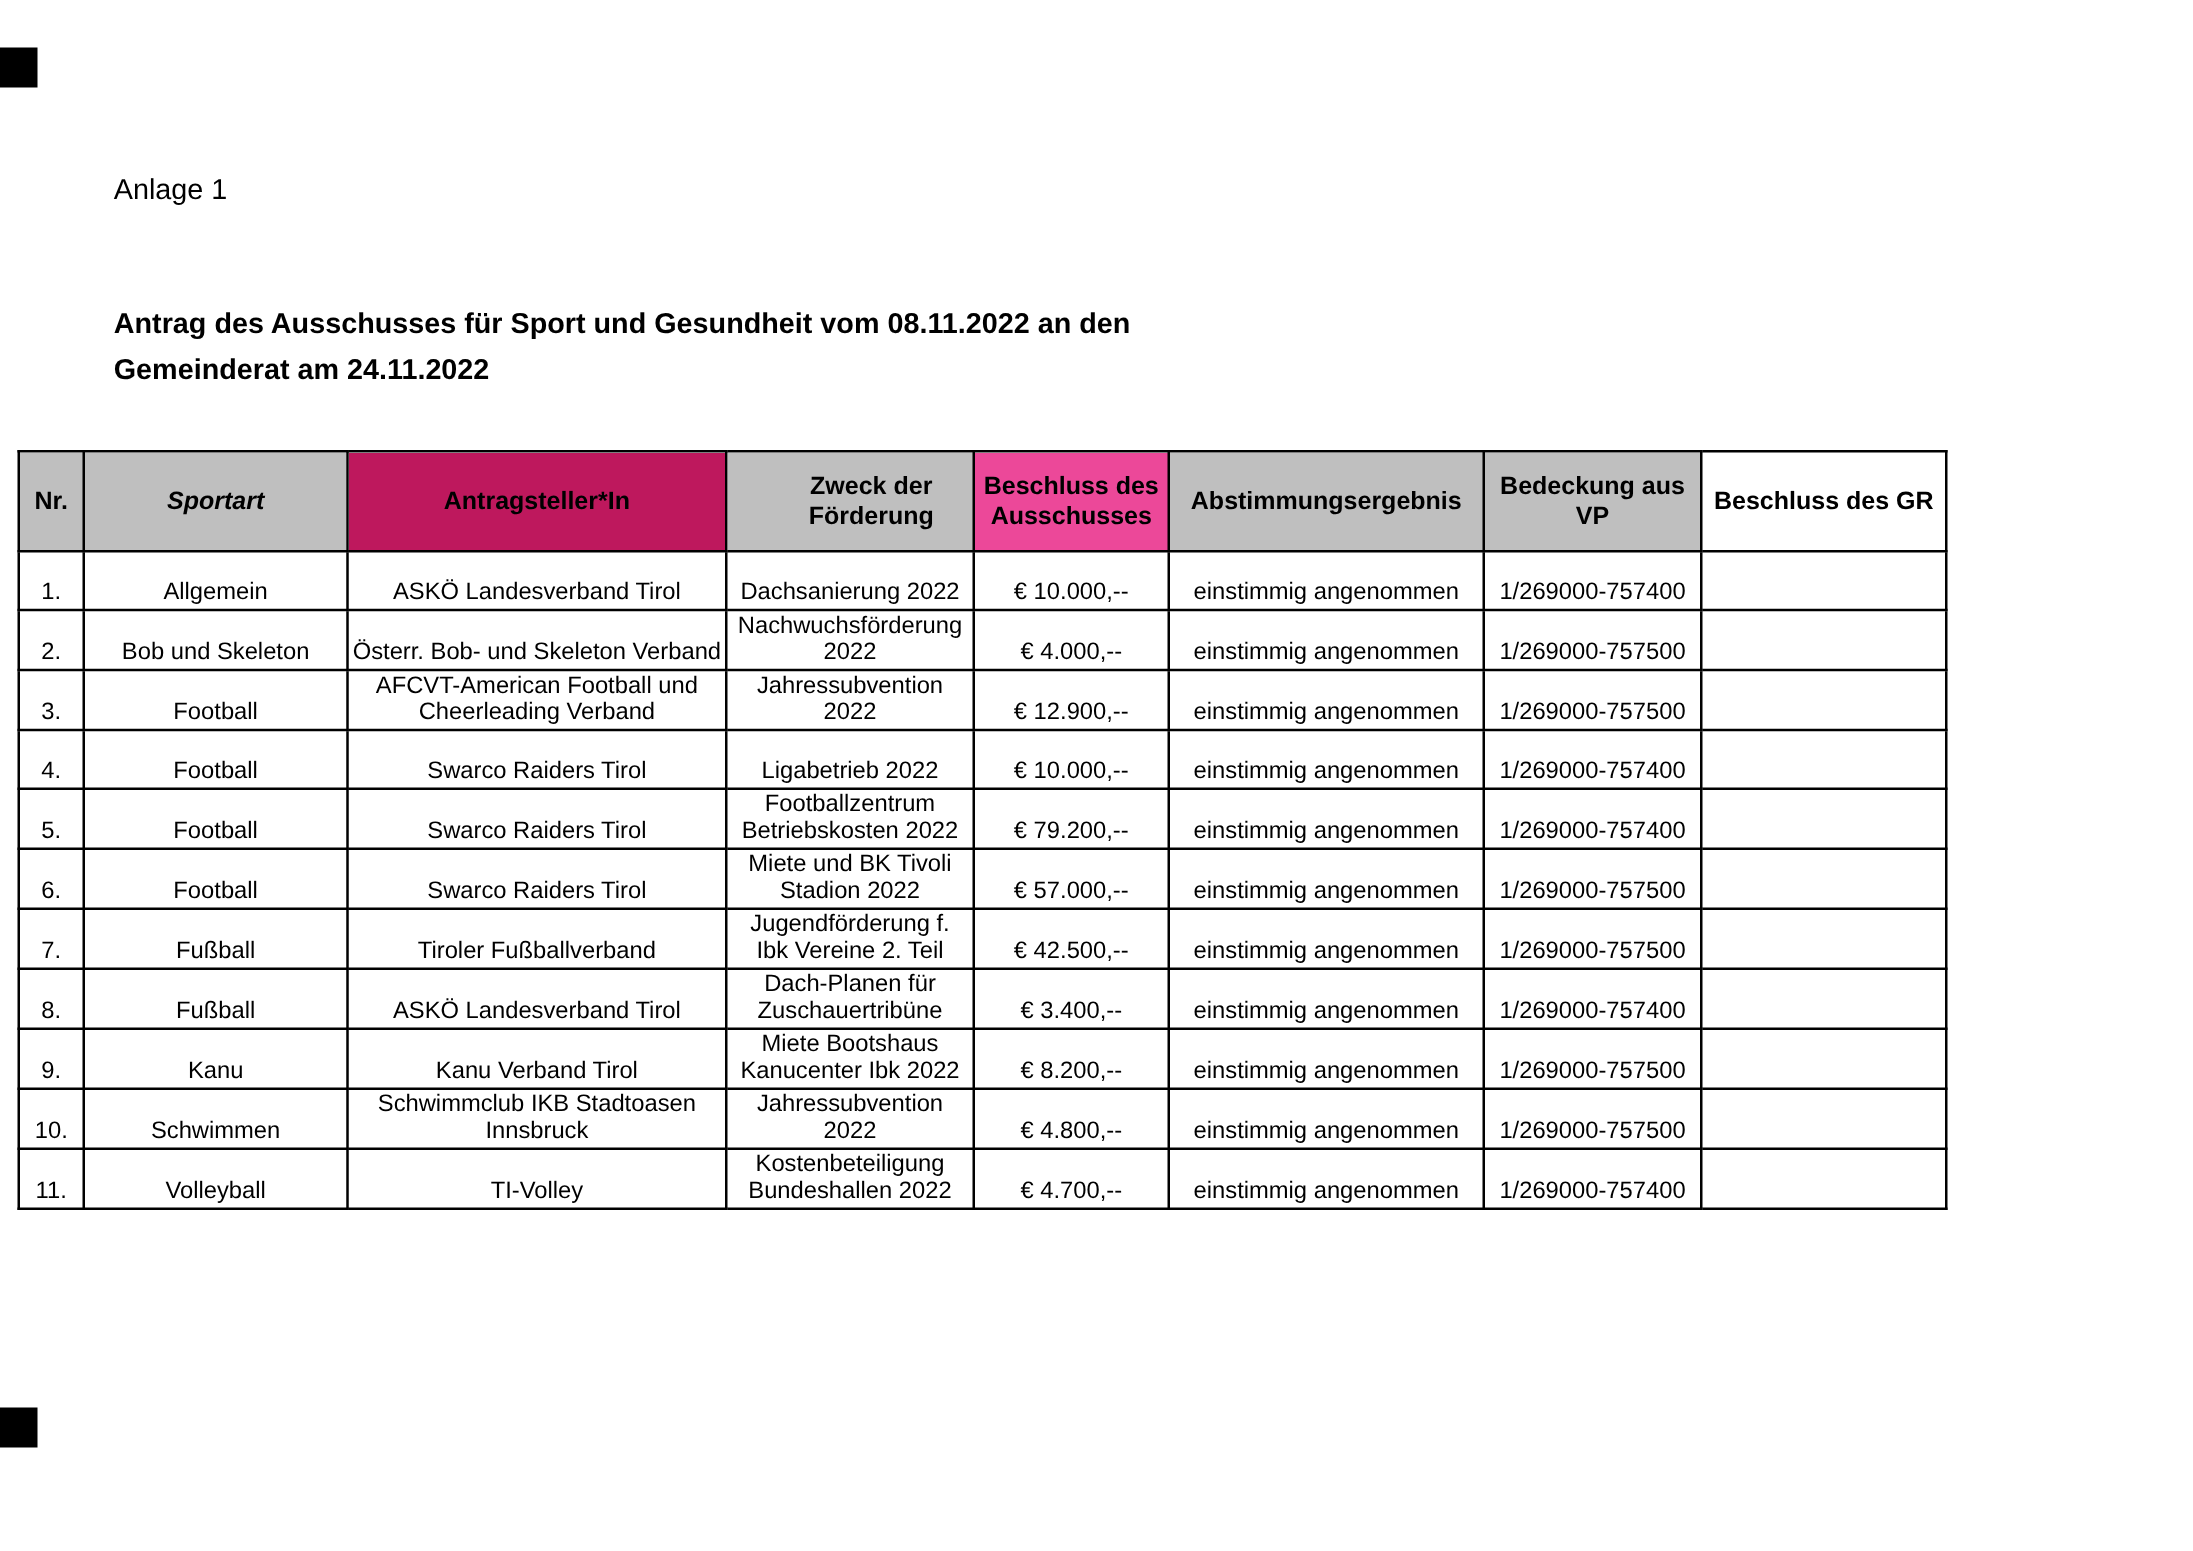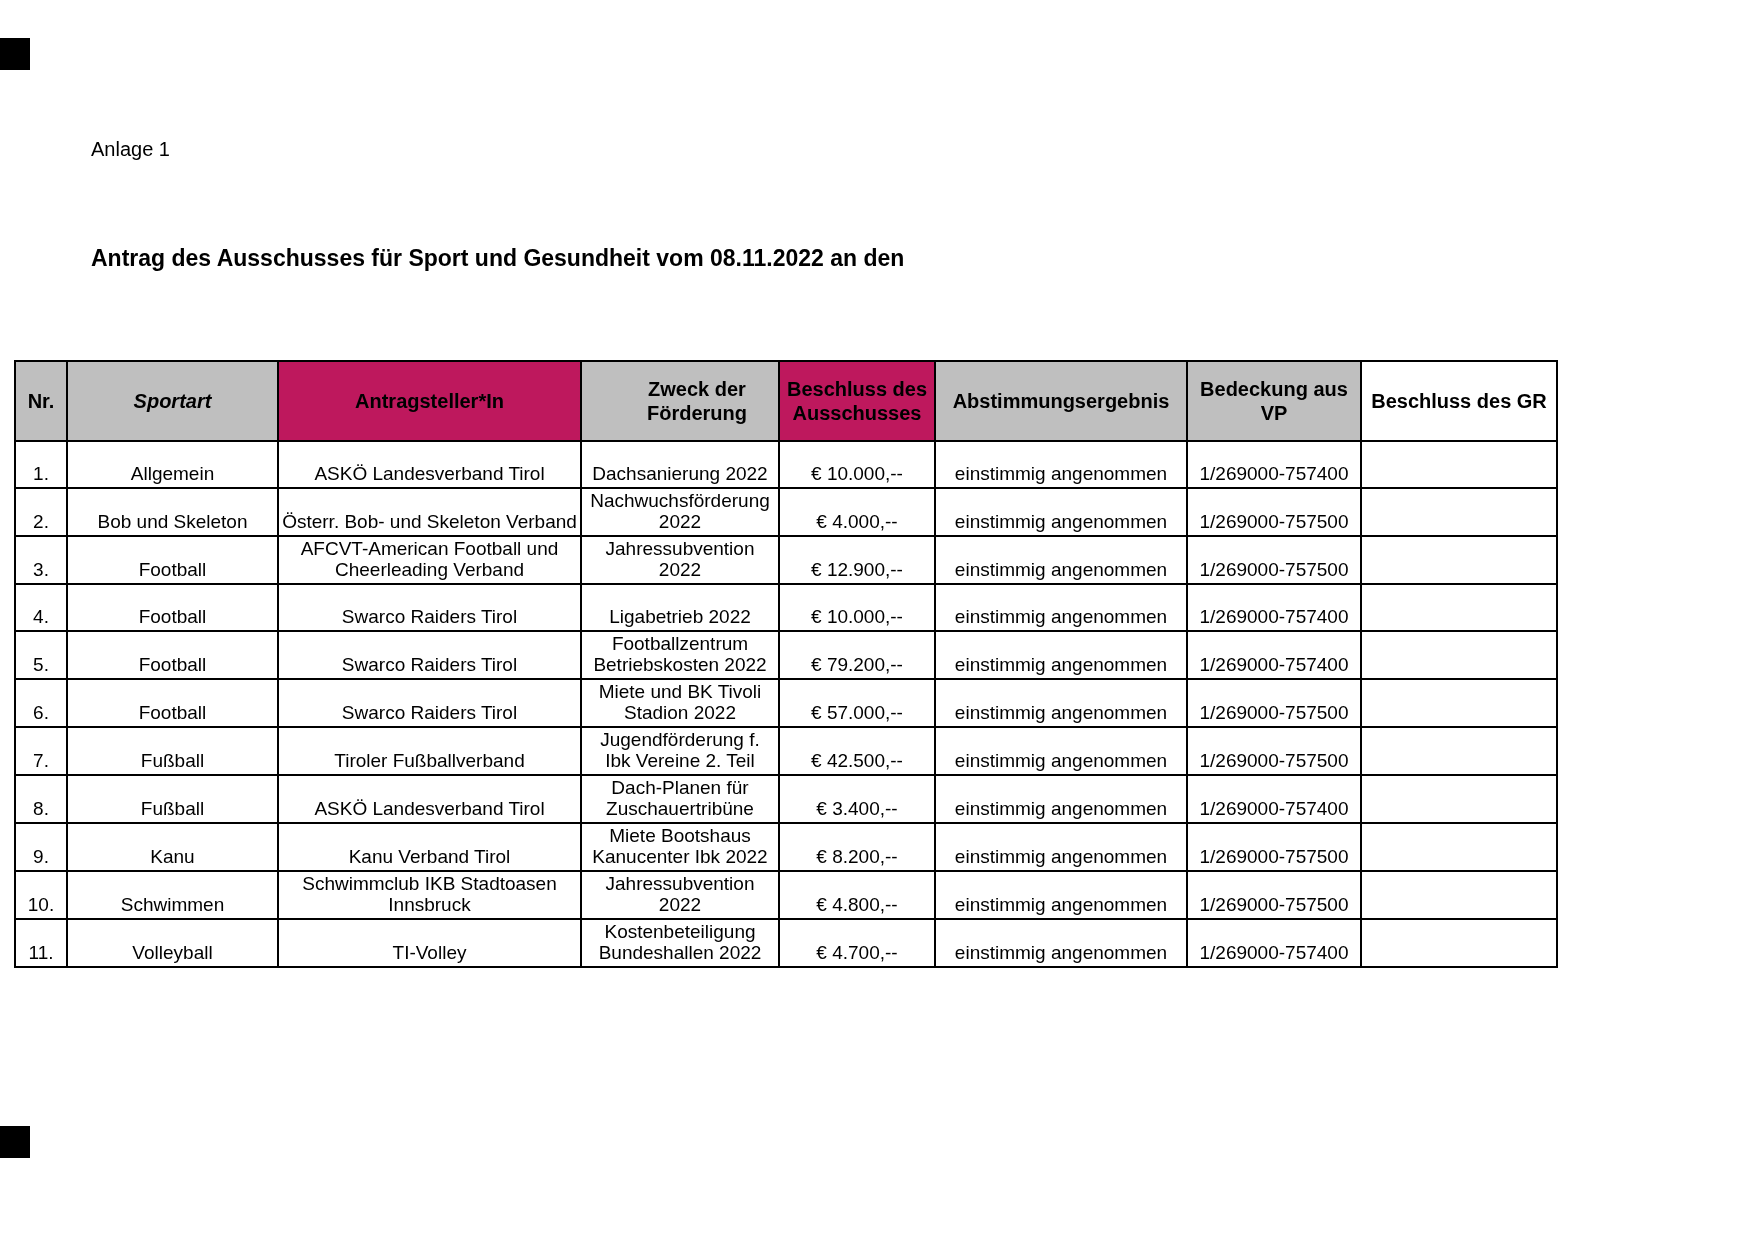--- a/index.html
+++ b/index.html
@@ -23,21 +23,21 @@
     height: 32px;
     background: #000000;
   }
   .scan-artifact.top { top: 38px; }
   .scan-artifact.bottom { top: 1126px; }
 
   .annex-label {
     position: absolute;
     left: 91px;
     top: 138px;
-    font-size: 20px;
+    font-size: 23px;
     font-weight: 400;
   }
   .doc-title {
     position: absolute;
     left: 91px;
     top: 240px;
     font-size: 23px;
     font-weight: 700;
     line-height: 37px;
     max-width: 1200px;
@@ -78,40 +78,40 @@
 </head>
 <body>
 
 <div class="page">
 
   <div class="scan-artifact top"></div>
   <div class="scan-artifact bottom"></div>
 
   <div class="annex-label">Anlage 1</div>
 
-  <div class="doc-title"><span>Antrag des Ausschusses für Sport und Gesundheit vom 08.11.2022 an den</span><br></div>
+  <div class="doc-title"><span>Antrag des Ausschusses für Sport und Gesundheit vom 08.11.2022 an den</span><br><span>Gemeinderat am 24.11.2022</span></div>
 
   <table class="grant-table">
     <colgroup>
       <col style="width:52px">
       <col style="width:211px">
       <col style="width:303px">
       <col style="width:198px">
       <col style="width:156px">
       <col style="width:252px">
       <col style="width:174px">
       <col style="width:196px">
     </colgroup>
     <thead>
       <tr>
         <th style="background: rgb(191, 191, 191);">Nr.</th>
         <th style="background: rgb(191, 191, 191); font-style: italic;">Sportart</th>
         <th style="background: #be185d;">Antragsteller*In</th>
         <th style="background: rgb(191, 191, 191); padding-left: 38px;">Zweck der Förderung</th>
-        <th style="background: #be185d;">Beschluss des Ausschusses</th>
+        <th style="background: #ec4899;">Beschluss des Ausschusses</th>
         <th style="background: rgb(191, 191, 191); margin-left: 22px;">Abstimmungsergebnis</th>
         <th style="background: rgb(191, 191, 191);">Bedeckung aus VP</th>
         <th>Beschluss des GR</th>
       </tr>
     </thead>
     <tbody>
         <tr>
           <td>1.</td>
           <td>Allgemein</td>
           <td>ASKÖ Landesverband Tirol</td>

